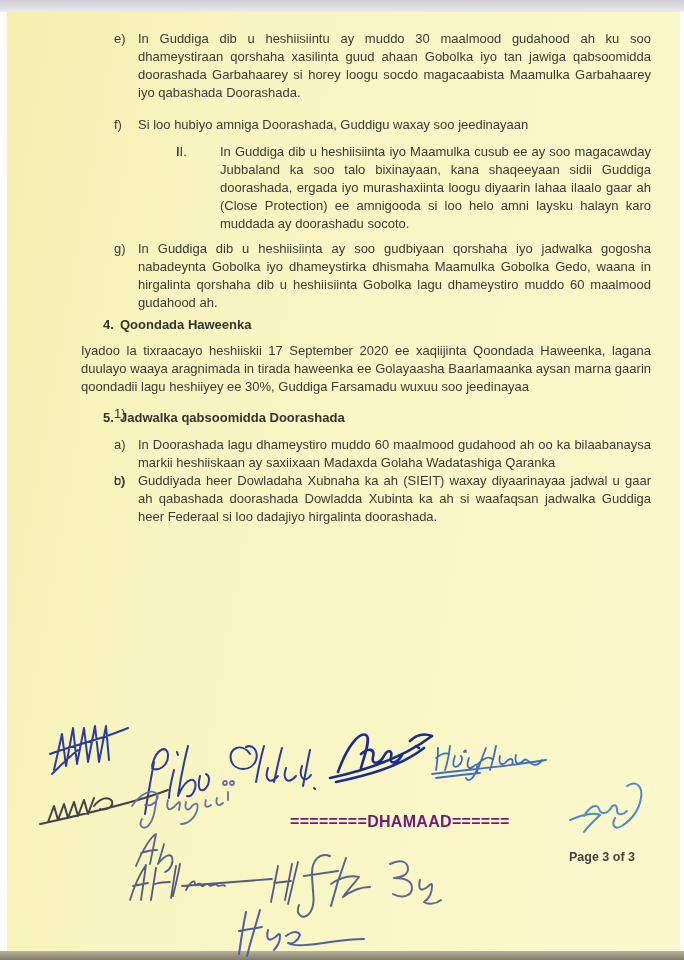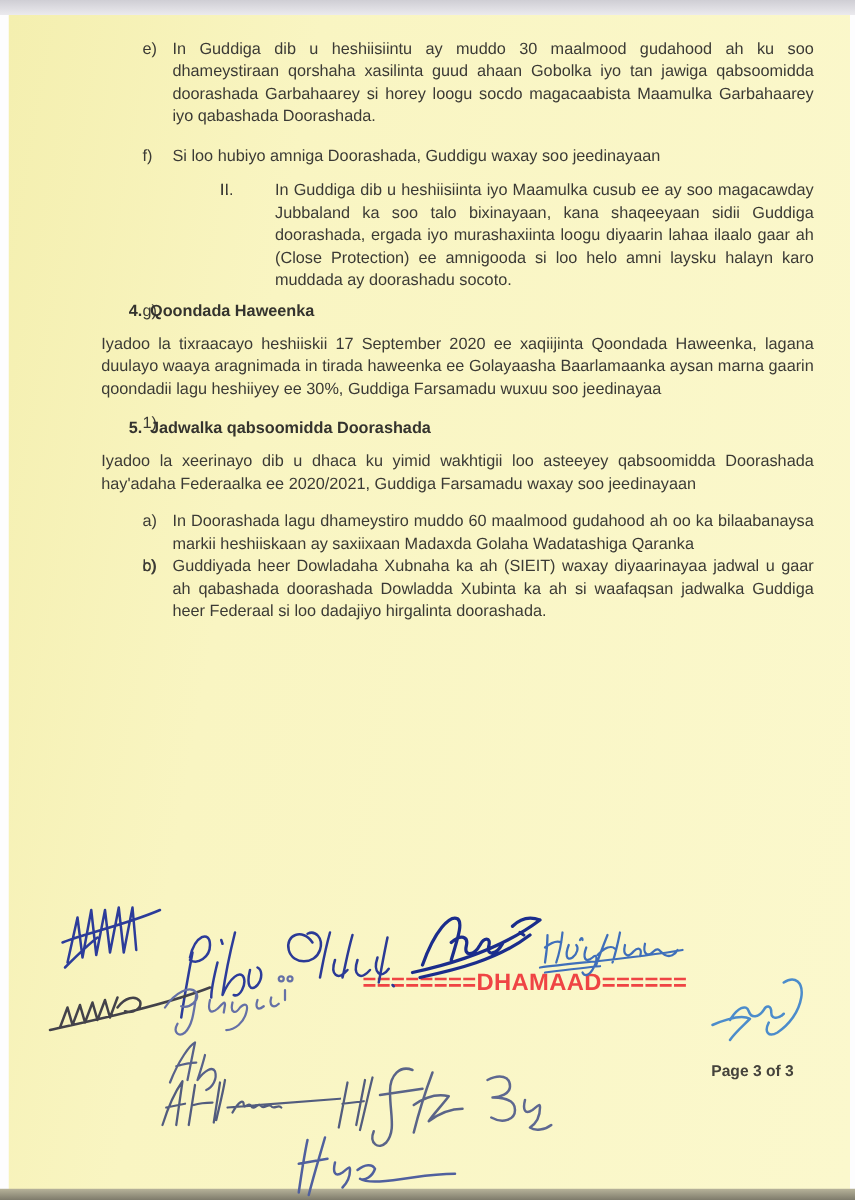--- a/index.html
+++ b/index.html
@@ -25,22 +25,22 @@
     color:#3b3a35;font-size:13px;line-height:18px;text-align:justify;
   }
   .li{position:relative;padding-left:57px;}
   .li .lab{position:absolute;left:33px;top:0;}
   .li.roman{padding-left:139px;}
   .li.roman .lab{left:95px;}
   .heading{position:relative;padding-left:39px;font-weight:bold;color:#34332e;text-align:left;}
   .heading .num{position:absolute;left:22px;top:0;}
   .para{text-align:justify;}
   .end-marker{
-    position:absolute;left:290px;top:776px;
-    font-size:19px;font-weight:bold;color:#ef4444;letter-spacing:0.3px;
+    position:absolute;left:290px;top:813px;
+    font-size:16px;font-weight:bold;color:#701a75;letter-spacing:0.3px;
   }
   .page-number{
     position:absolute;left:569px;top:850px;
     font-size:12.5px;font-weight:bold;color:#45433c;text-align:center;
   }
   .sig{position:absolute;overflow:visible;}
 </style>
 </head>
 <body>
 
@@ -64,39 +64,39 @@
     <span class="lab">I.</span>
   </div>
 
   <div class="li roman" style="margin-bottom:7px">
     <span class="lab">II.</span>
     <div class="txt">In Guddiga dib u heshiisiinta iyo Maamulka cusub ee ay soo magacawday Jubbaland ka soo talo bixinayaan, kana shaqeeyaan sidii Guddiga doorashada, ergada iyo murashaxiinta loogu diyaarin lahaa ilaalo gaar ah (Close Protection) ee amnigooda si loo helo amni laysku halayn karo muddada ay doorashadu socoto.</div>
   </div>
 
   <div class="li" style="margin-bottom:4px">
     <span class="lab">g)</span>
+    <div class="txt">In Guddiga dib u heshiisiinta ay soo gudbiyaan qorshaha iyo jadwalka gogosha nabadeynta Gobolka iyo dhameystirka dhismaha Maamulka Gobolka Gedo, waana in hirgalinta qorshaha dib u heshiisiinta Gobolka lagu dhameystiro muddo 60 maalmood gudahood ah.</div>
   </div>
 
   <div class="heading" style="margin-bottom:8px">
     <span class="num">4.</span>
     <span>Qoondada Haweenka</span>
   </div>
 
   <div class="para" style="margin-bottom:9px">Iyadoo la tixraacayo heshiiskii 17 September 2020 ee xaqiijinta Qoondada Haweenka, lagana duulayo waaya aragnimada in tirada haweenka ee Golayaasha Baarlamaanka aysan marna gaarin qoondadii lagu heshiiyey ee 30%, Guddiga Farsamadu wuxuu soo jeedinayaa</div>
 
   <div class="li" style="margin-bottom:13px">
     <span class="lab">1)</span>
   </div>
 
   <div class="heading" style="margin-bottom:9px">
     <span class="num">5.</span>
     <span>Jadwalka qabsoomidda Doorashada</span>
   </div>
 
-  <div class="para" style="margin-bottom:12px">Iyadoo la xeerinayo dib u dhaca ku yimid wakhtigii loo asteeyey qabsoomidda Doorashada hay'adaha Federaalka ee 2020/2021, Guddiga Farsamadu waxay soo jeedinayaan</div>
 
   <div class="li">
     <span class="lab">a)</span>
     <div class="txt">In Doorashada lagu dhameystiro muddo 60 maalmood gudahood ah oo ka bilaabanaysa markii heshiiskaan ay saxiixaan Madaxda Golaha Wadatashiga Qaranka</div>
   </div>
 
   <div class="li">
     <span class="lab">b)</span>
   </div>
 

